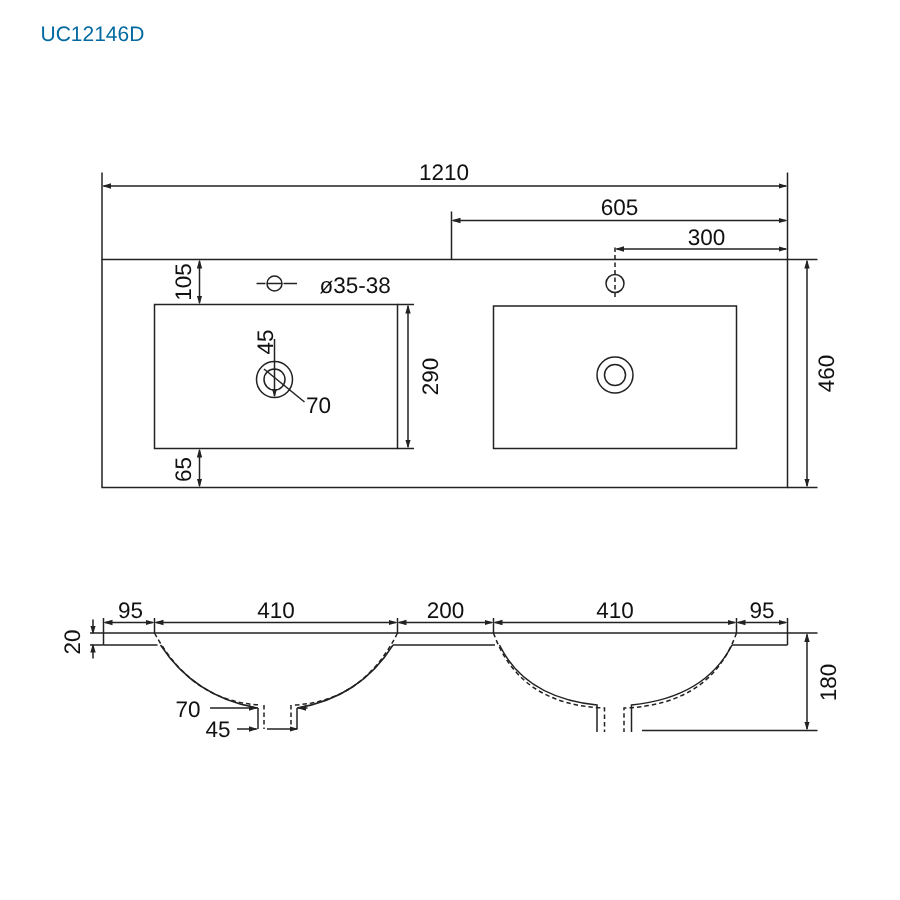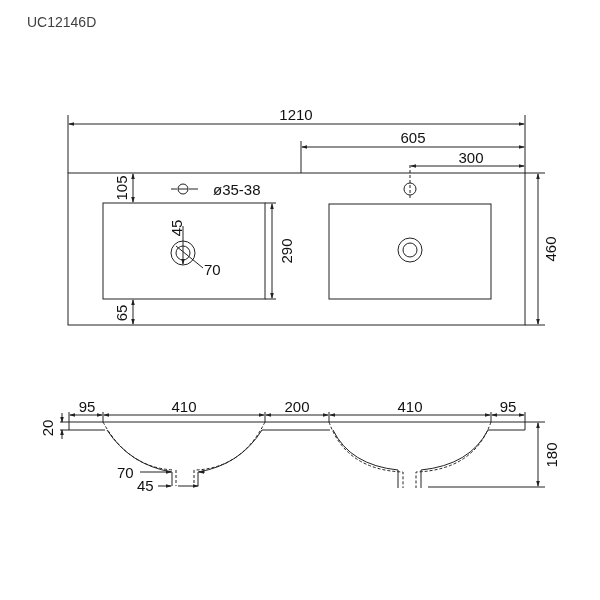--- a/index.html
+++ b/index.html
@@ -1,18 +1,18 @@
 <!DOCTYPE html>
 <html><head>
 <meta charset="utf-8">
 <style>
   html, body { margin: 0; padding: 0; background: #ffffff; }
   body { width: 600px; height: 600px; position: relative; overflow: hidden;
          font-family: "Liberation Sans", sans-serif; }
-  .title { position: absolute; left: 27px; top: 14px; font-size: 14px; color: #404040; }
+  .title { position: absolute; left: 27px; top: 14px; font-size: 14px; color: #0369a1; }
   svg { position: absolute; left: 0; top: 0; }
   svg text { font-family: "Liberation Sans", sans-serif; fill: #111; font-size: 15px; }
   .ln { stroke: #222; stroke-width: 1; fill: none; }
   .dash { stroke: #222; stroke-width: 1; fill: none; stroke-dasharray: 3 2; }
   .arr { fill: #222; }
 </style>
 </head>
 <body>
 
 <div class="title">UC12146D</div>

